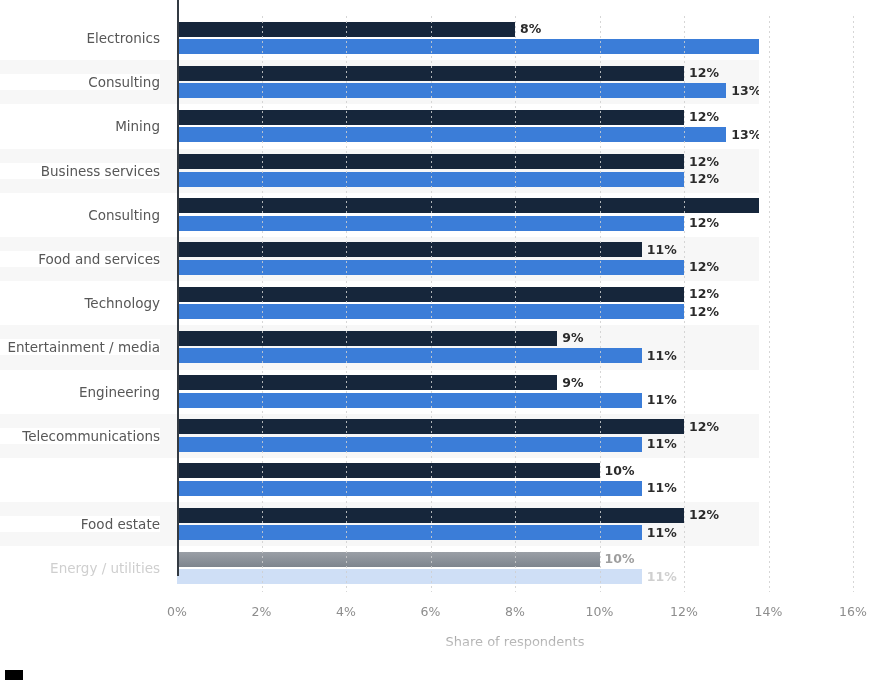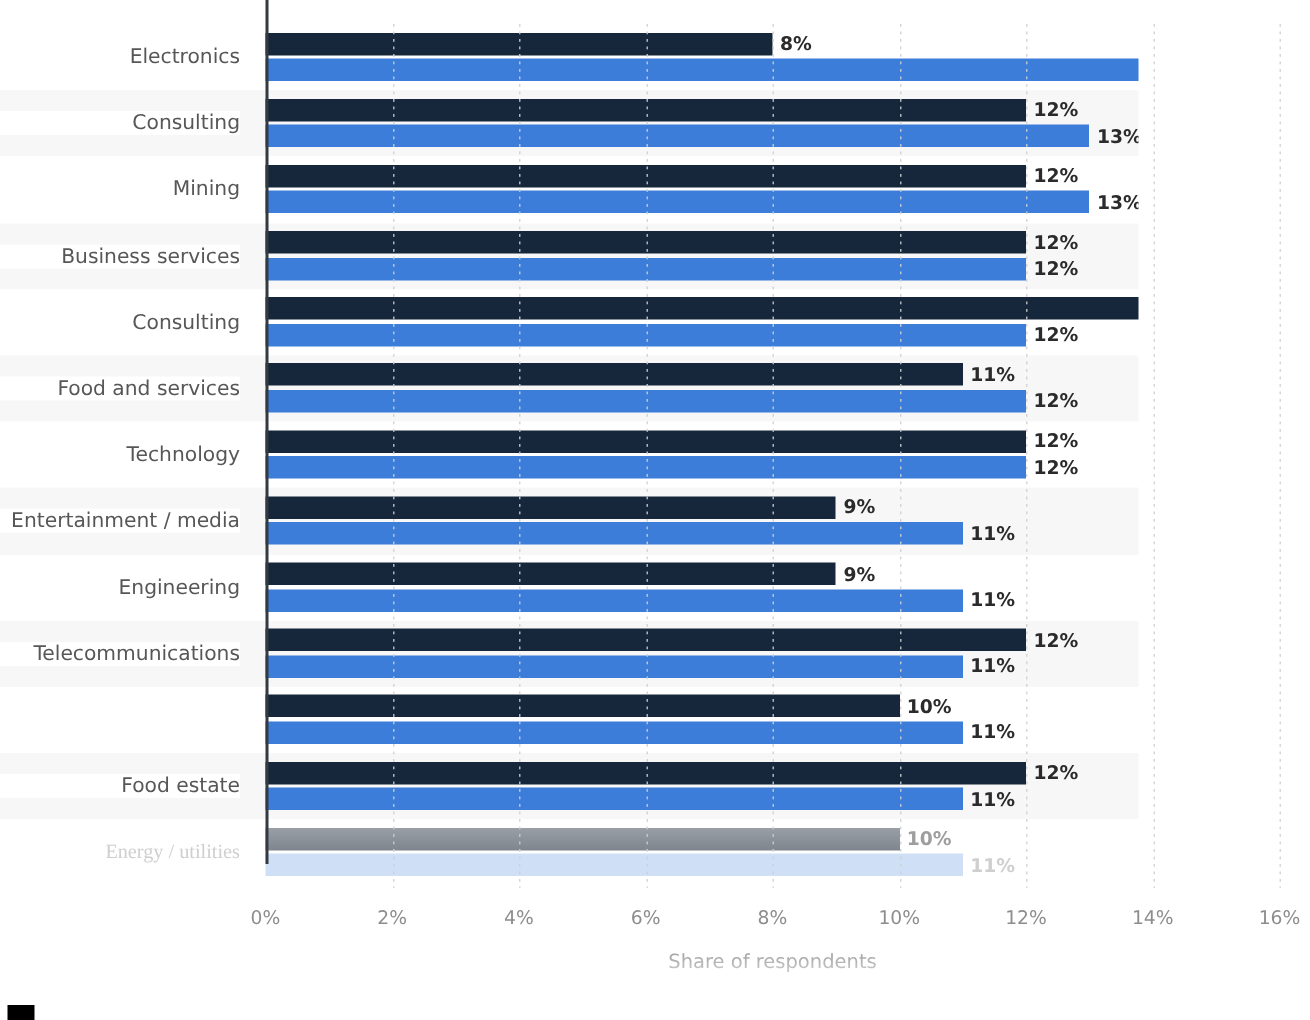--- a/index.html
+++ b/index.html
@@ -310,21 +310,21 @@
           <div class="bar-wrap first" style="width: 507px;">
             <div class="bar dark" style="width: 100%;"></div>
             <span class="bar-value" style="left: 100%;">12%</span>
           </div>
           <div class="bar-wrap second" style="width: 464.75px;">
             <div class="bar blue" style="width: 100%;"></div>
             <span class="bar-value" style="left: 100%;">11%</span>
           </div>
         </div>
         <div class="row plain">
-          <div class="cat-label" style="color: rgb(207, 207, 207); font-family: Liberation Serif, serif;">Energy / utilities</div>
+          <div class="cat-label" style="color: rgb(207, 207, 207);">Energy / utilities</div>
           <div class="bar-wrap first" style="width: 422.5px;">
             <div class="bar grey" style="width: 100%;"></div>
             <span class="bar-value muted" style="left: 100%;">10%</span>
           </div>
           <div class="bar-wrap second" style="width: 464.75px;">
             <div class="bar greyblue" style="width: 100%;"></div>
             <span class="bar-value muted2" style="left: 100%;">11%</span>
           </div>
         </div>
       </div>

